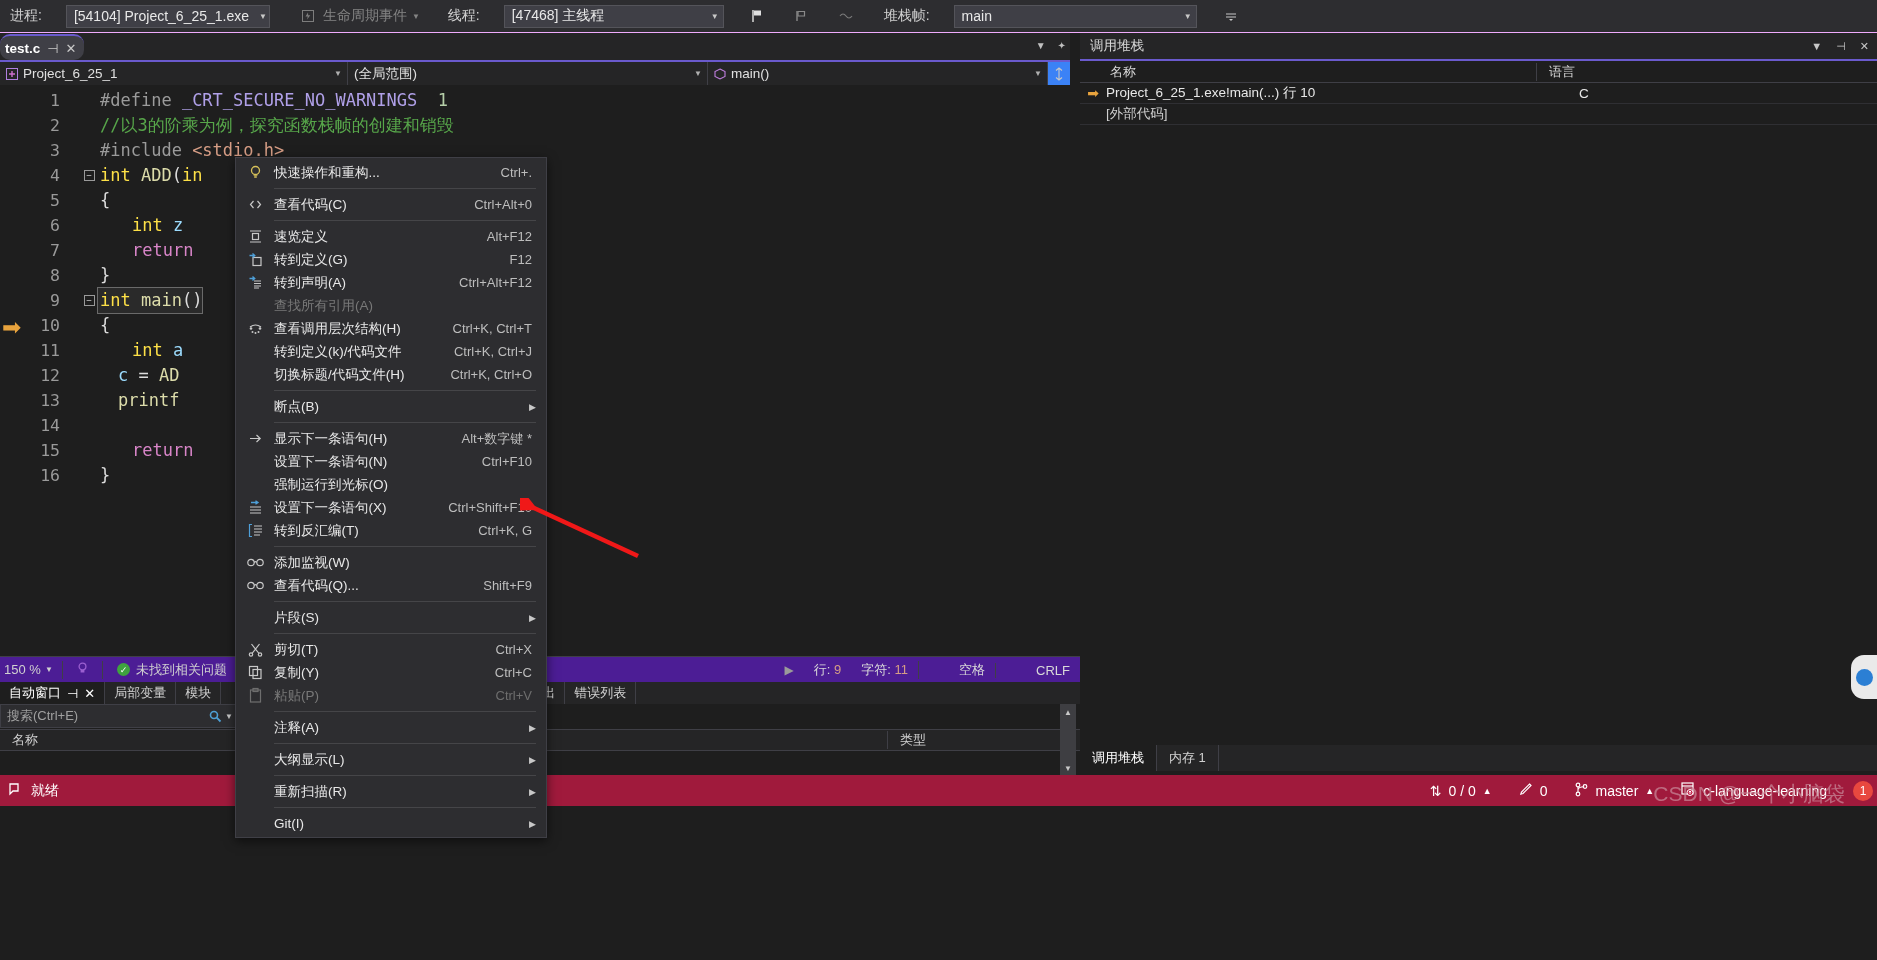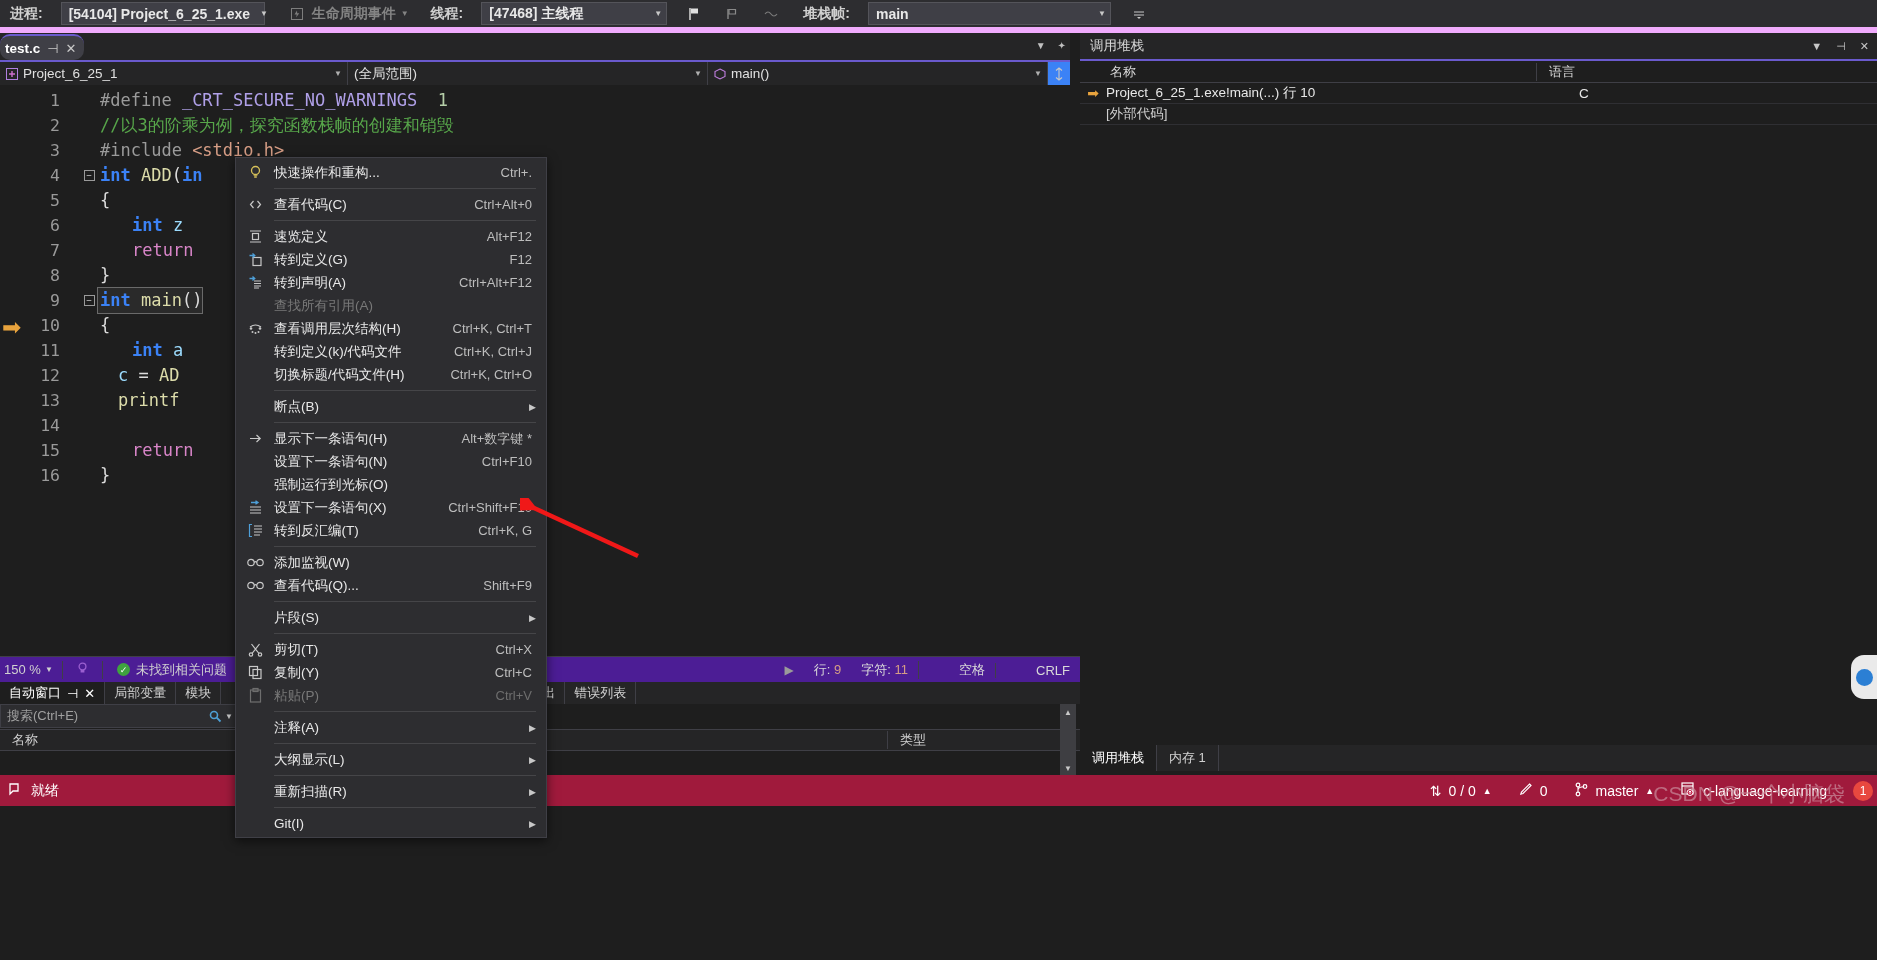--- a/index.html
+++ b/index.html
@@ -8,32 +8,32 @@
     background:#1e1e1e;
     font-family:"Liberation Sans", sans-serif;
     color:#d4d4d4;
     -webkit-font-smoothing:antialiased;
   }
   .app{position:relative;width:1877px;height:960px;background:#1e1e1e;}
 
   
   .debug-toolbar{
     position:absolute;left:0;top:0;width:1877px;height:33px;
-    background:#2d2d30;display:flex;align-items:center;gap:18px;
-    padding:0 6px;border-bottom:6px solid #f0abfc;font-weight:bold;
+    background:#2d2d30;display:flex;align-items:center;gap:24px;
+    padding:0 6px;border-bottom:1px solid #f0abfc;
   }
   .dt-label{font-size:14px;color:#d0d0d0;white-space:nowrap;padding-left:4px;}
   .dt-combo{
     height:23px;background:#3f3f46;border:1px solid #54545a;
     display:flex;align-items:center;justify-content:space-between;
     padding:0 4px 0 7px;font-size:14px;color:#e8e8e8;white-space:nowrap;
   }
   .dt-combo .caret{font-size:8px;color:#c8c8c8;margin-left:10px;}
   .combo-proc{width:204px;}
-  .combo-thread{width:186px;}
+  .combo-thread{width:220px;}
   .combo-frame{width:243px;}
   .dt-lifecycle{display:flex;align-items:center;gap:5px;color:#848484;font-size:14px;white-space:nowrap;padding-left:4px;}
   .icon-btn{width:20px;height:20px;display:flex;align-items:center;justify-content:center;}
 
   
   .tabstrip{
     position:absolute;left:0;top:33px;width:1070px;height:27px;
     background:#252526;display:flex;align-items:flex-end;
   }
   .doc-tab{
@@ -87,21 +87,21 @@
   .fold{width:18px;flex:none;display:flex;align-items:center;justify-content:center;}
   .foldbox{
     width:11px;height:11px;border:1px solid #9a9a9a;color:#c8c8c8;
     font-size:9px;line-height:9px;text-align:center;display:inline-block;
   }
   .code-txt{padding-left:2px;}
   .k-pre{color:#9b9b9b;}
   .k-macro{color:#b0a0e8;}
   .k-cmt{color:#57a64a;}
   .k-str{color:#d69d85;}
-  .k-type{color:#3b82f6;font-weight:bold;}
+  .k-type{color:#fde047;}
   .k-fn{color:#dcdcaa;}
   .k-kw{color:#d885c8;}
   .k-var{color:#9cdcfe;}
   .k-plain{color:#dcdcdc;}
   .k-num{color:#b5cea8;}
   .hl-box{outline:1px solid #6a6a6a;background:#2a2a2a;}
 
   
   .ed-scroll{
     position:absolute;right:0;top:85px;width:17px;height:571px;background:#3e3e42;

